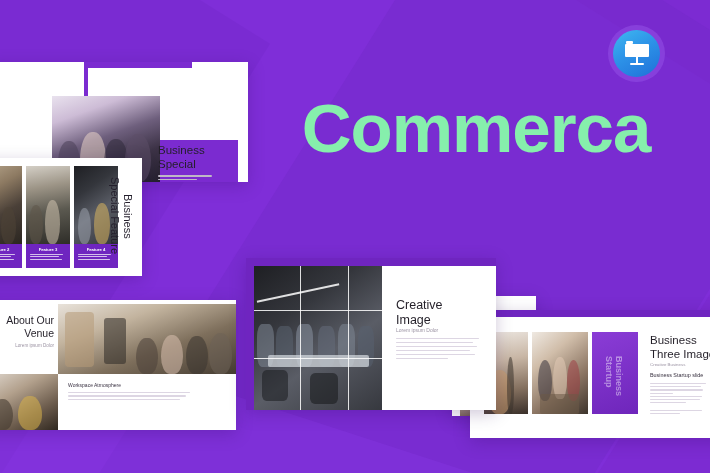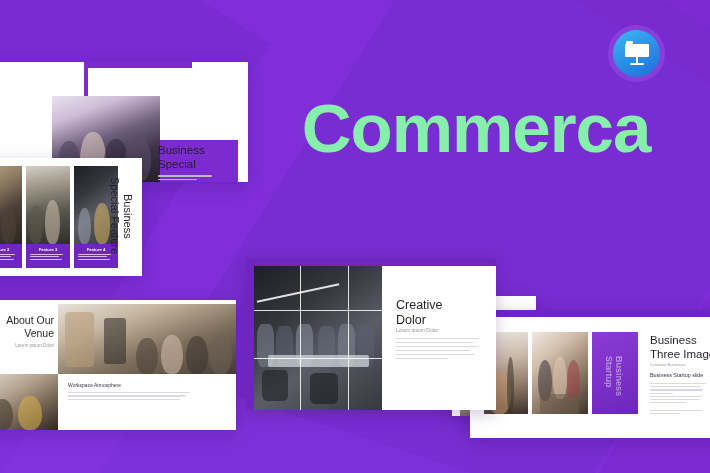--- a/index.html
+++ b/index.html
@@ -348,21 +348,21 @@
       </div>
       <div class="grid-l" style="left:0;top:44px;width:100%;height:1.4px;"></div>
       <div class="grid-l" style="left:0;top:92px;width:100%;height:1.4px;"></div>
       <div class="grid-l" style="left:46px;top:0;width:1.4px;height:100%;"></div>
       <div class="grid-l" style="left:94px;top:0;width:1.4px;height:100%;"></div>
       <div class="grid-l" style="left:2px;top:26px;width:84px;height:1.6px;transform:rotate(-12deg);"></div>
     </div>
     <div class="wpanel"></div>
     <div class="c-title t-title">
       <div>Creative</div>
-      <div>Dolor</div>
+      <div>Image</div>
     </div>
     <div class="c-sub t-sub">Lorem ipsum Dolor</div>
     <div class="c-body lines lt">
       <span style="width:96%"></span>
         <span style="width:90%"></span>
         <span style="width:94%"></span>
       <span style="width:86%"></span>
         <span style="width:92%"></span>
         <span style="width:60%"></span>
     </div>

